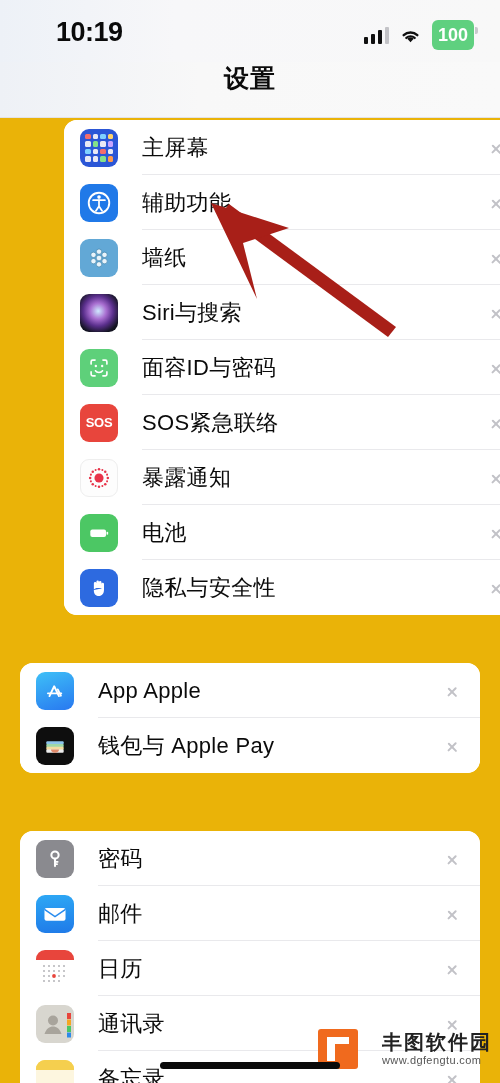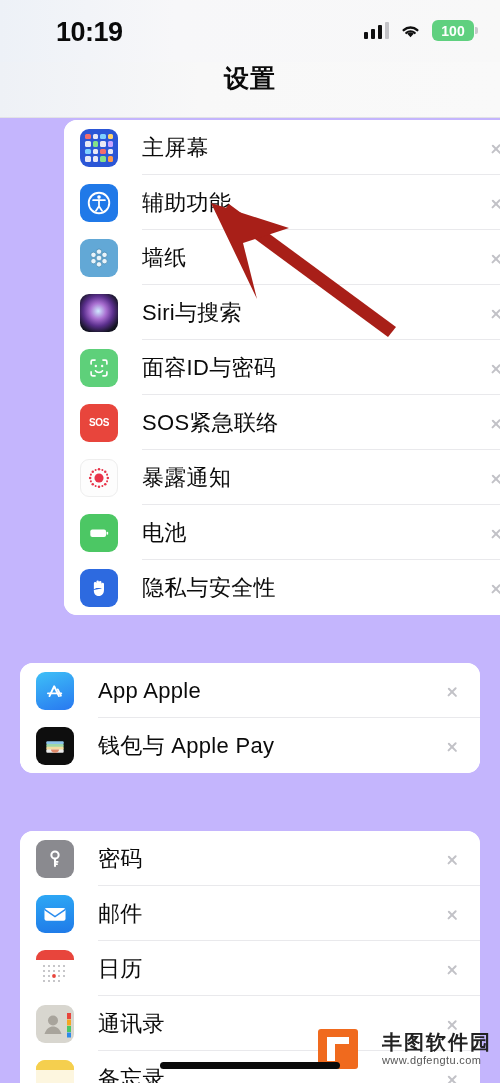--- a/index.html
+++ b/index.html
@@ -2,43 +2,43 @@
 <html><head>
 <meta charset="utf-8">
 <style>
   * { margin:0; padding:0; box-sizing:border-box; }
   html, body {
     width:500px; height:1083px;
     font-family:"Liberation Sans","DejaVu Sans",sans-serif;
     background:#f0eff5;
     overflow:hidden;
   }
-  #screen { position:relative; width:500px; height:1083px; background:#c4b5fd; }
+  #screen { position:relative; width:500px; height:1083px; background:#eab308; }
 
   
   .statusbar {
     position:absolute; left:0; top:0; width:500px; height:62px;
     background:linear-gradient(to right,#edf1f7 0%,#f7f7f9 35%,#f8f8f8 100%);
   }
   .sb-time {
     position:absolute; left:56px; top:17px;
     font-size:27px; font-weight:bold; color:#0a0a0a; letter-spacing:-0.5px;
   }
   .sb-right { position:absolute; right:26px; top:20px; display:flex; align-items:center; gap:10px; }
   .bars { display:flex; align-items:flex-end; gap:2.5px; height:17px; }
   .bars i { display:block; width:4.5px; border-radius:1px; background:#101010; }
   .bars i:nth-child(1){ height:7px; }
   .bars i:nth-child(2){ height:10px; }
   .bars i:nth-child(3){ height:14px; }
   .bars i:nth-child(4){ height:17px; background:#c3c3c7; }
   .wifi { width:23px; height:17px; position:relative; }
   .batt {
-    min-width:42px; height:21px; border-radius:6px; background:#5fd07f;
+    min-width:42px; height:30px; border-radius:6px; background:#5fd07f;
     display:flex; align-items:center; justify-content:center;
-    color:#fff; font-size:14px; font-weight:bold; padding:0 4px;
+    color:#fff; font-size:18px; font-weight:bold; padding:0 4px;
     position:relative;
   }
   .batt:after{
     content:""; position:absolute; right:-3.5px; top:7px;
     width:2.5px; height:7px; border-radius:0 2px 2px 0; background:#c9c9cd;
   }
 
   
   .navbar {
     position:absolute; left:0; top:62px; width:500px; height:56px;
@@ -87,21 +87,21 @@
     position:absolute; inset:5px; display:grid;
     grid-template-columns:repeat(4,1fr); grid-template-rows:repeat(4,1fr); gap:2px;
   }
   .ic-home .grid span { border-radius:1.5px; }
 
   .ic-access { background:#2079e8; display:flex; align-items:center; justify-content:center; }
   .ic-wall { background:#62a8d6; display:flex; align-items:center; justify-content:center; }
   .ic-siri { background:radial-gradient(circle at 48% 45%, #cfe9ff 0%, #a86ed0 28%, #5a2f8c 52%, #141423 78%, #0a0a12 100%); }
   .ic-faceid { background:#5ed07a; display:flex; align-items:center; justify-content:center; }
   .ic-sos {
-    background:#e8453c; color:#fff; font-size:10px; font-weight:bold;
+    background:#e8453c; color:#fff; font-size:13px; font-weight:bold;
     display:flex; align-items:center; justify-content:center; letter-spacing:-0.3px;
   }
   .ic-exposure { background:#fdfdfd; border:1px solid #eee; display:flex; align-items:center; justify-content:center; }
   .ic-battery { background:#4cc764; display:flex; align-items:center; justify-content:center; }
   .ic-privacy { background:#2d6ae0; display:flex; align-items:center; justify-content:center; }
   .ic-appstore { background:linear-gradient(160deg,#3ec0f7 0%,#2878f0 100%); display:flex; align-items:center; justify-content:center; }
   .ic-wallet { background:#0e0e0e; display:flex; align-items:center; justify-content:center; }
   .ic-passwords { background:#8a8a8f; display:flex; align-items:center; justify-content:center; }
   .ic-mail { background:linear-gradient(175deg,#2da8f5 0%,#1f7ae8 100%); display:flex; align-items:center; justify-content:center; }
   .ic-contacts { background:#d8d6cf; }

